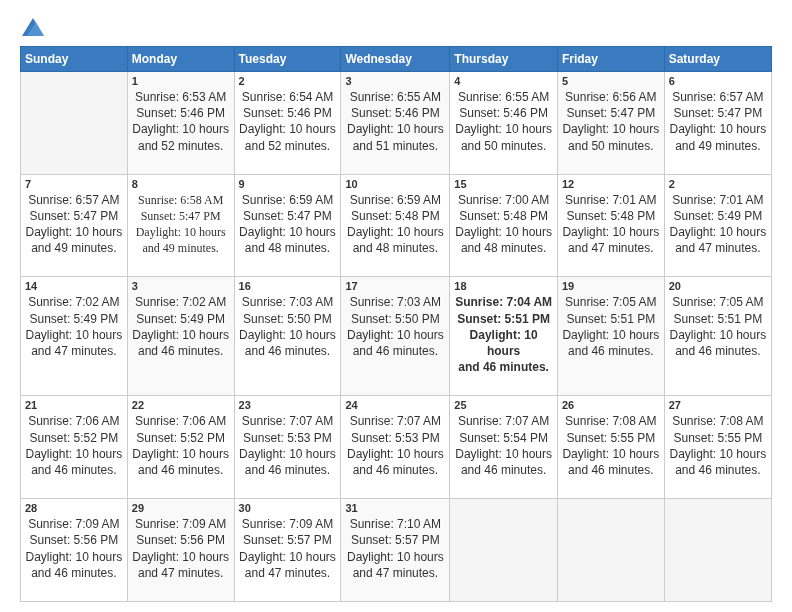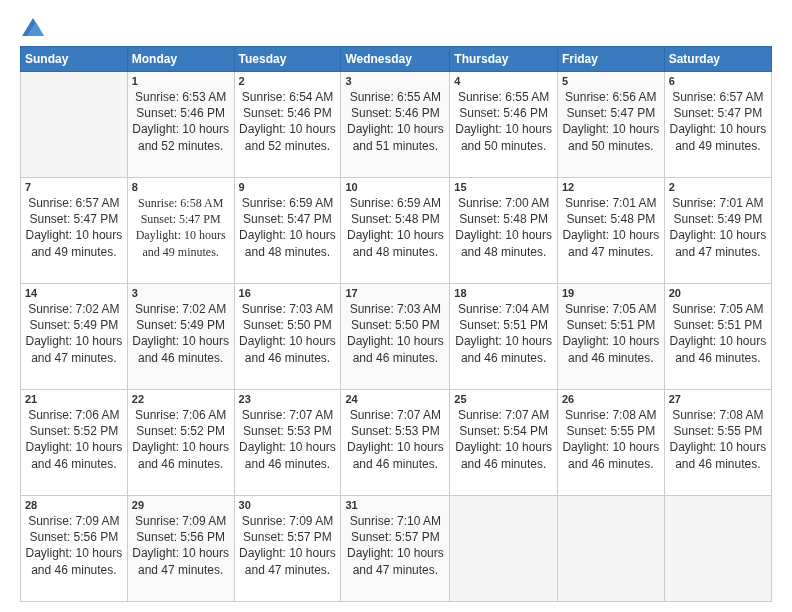--- a/index.html
+++ b/index.html
@@ -261,21 +261,21 @@
           </td>
           <td>
             <span class="day-number">17</span>
             <div class="cell-content" style="white-space: pre-line;">Sunrise: 7:03 AM
 Sunset: 5:50 PM
 Daylight: 10 hours
 and 46 minutes.</div>
           </td>
           <td>
             <span class="day-number">18</span>
-            <div class="cell-content" style="white-space: pre-line;">Sunrise: 7:04 AM
+            <div class="cell-content" style="white-space: pre-line; font-weight: bold;">Sunrise: 7:04 AM
 Sunset: 5:51 PM
 Daylight: 10 hours
 and 46 minutes.</div>
           </td>
           <td>
             <span class="day-number">19</span>
             <div class="cell-content" style="white-space: pre-line;">Sunrise: 7:05 AM
 Sunset: 5:51 PM
 Daylight: 10 hours
 and 46 minutes.</div>

